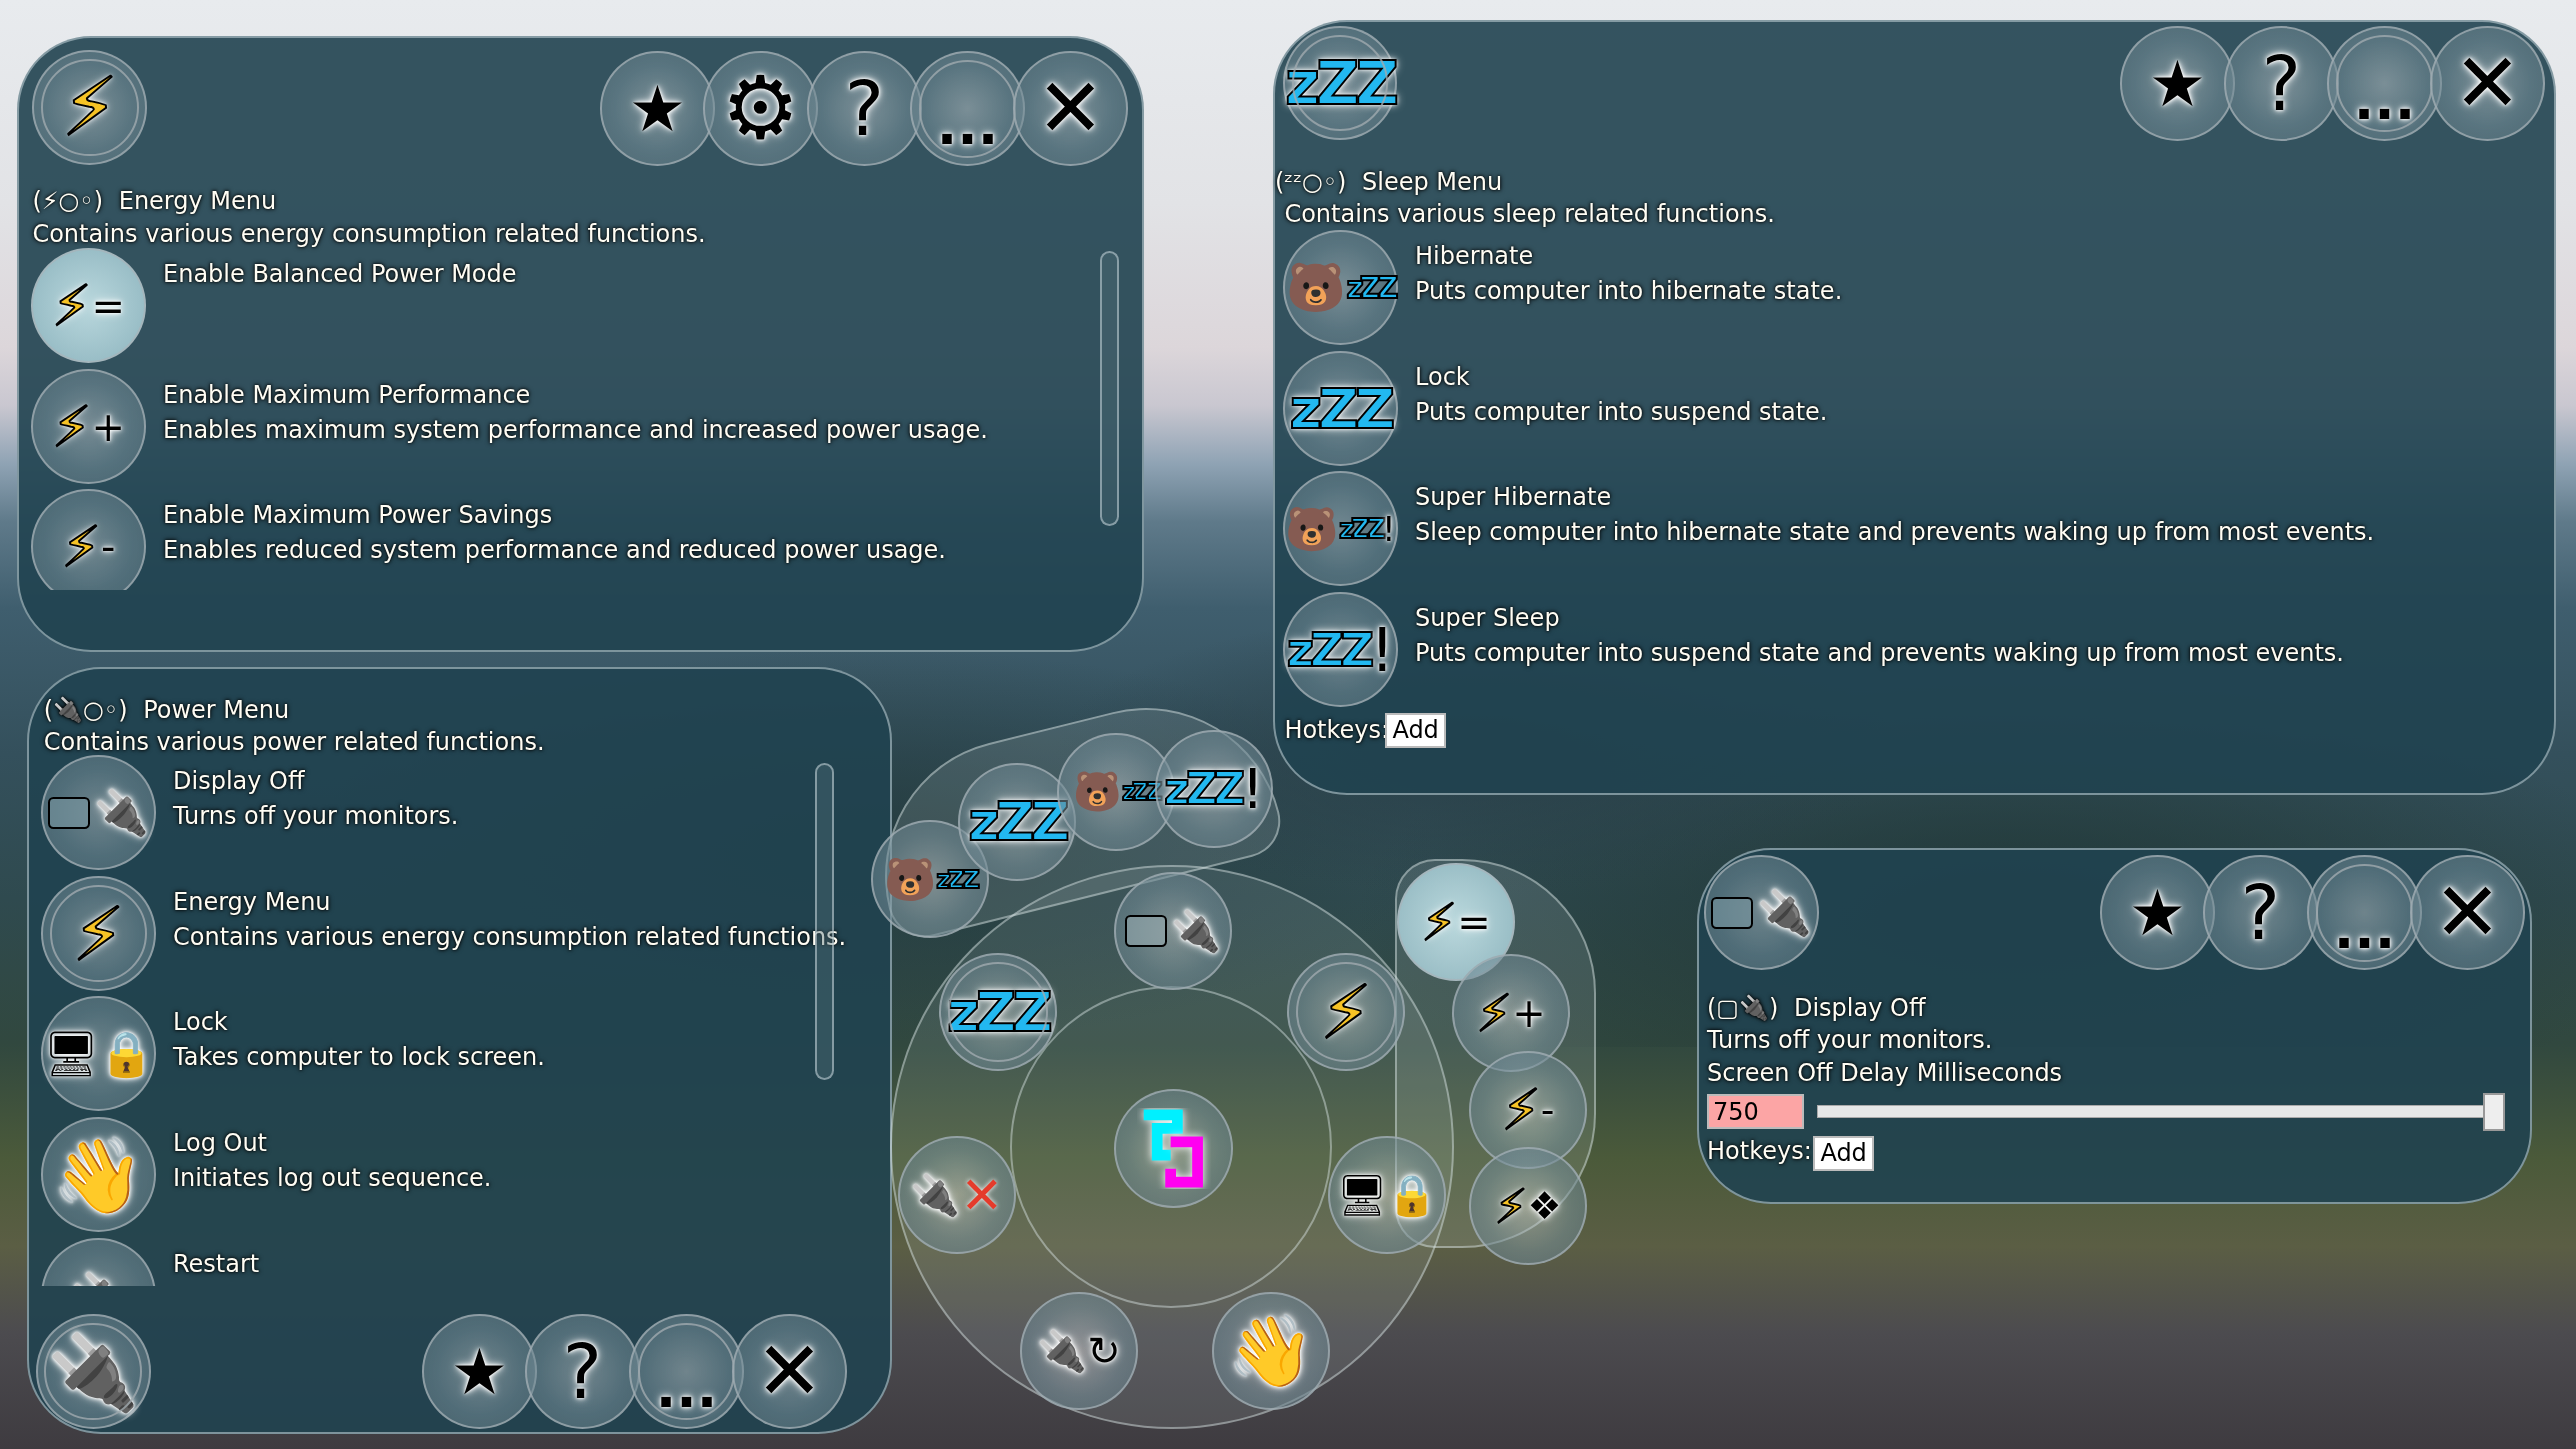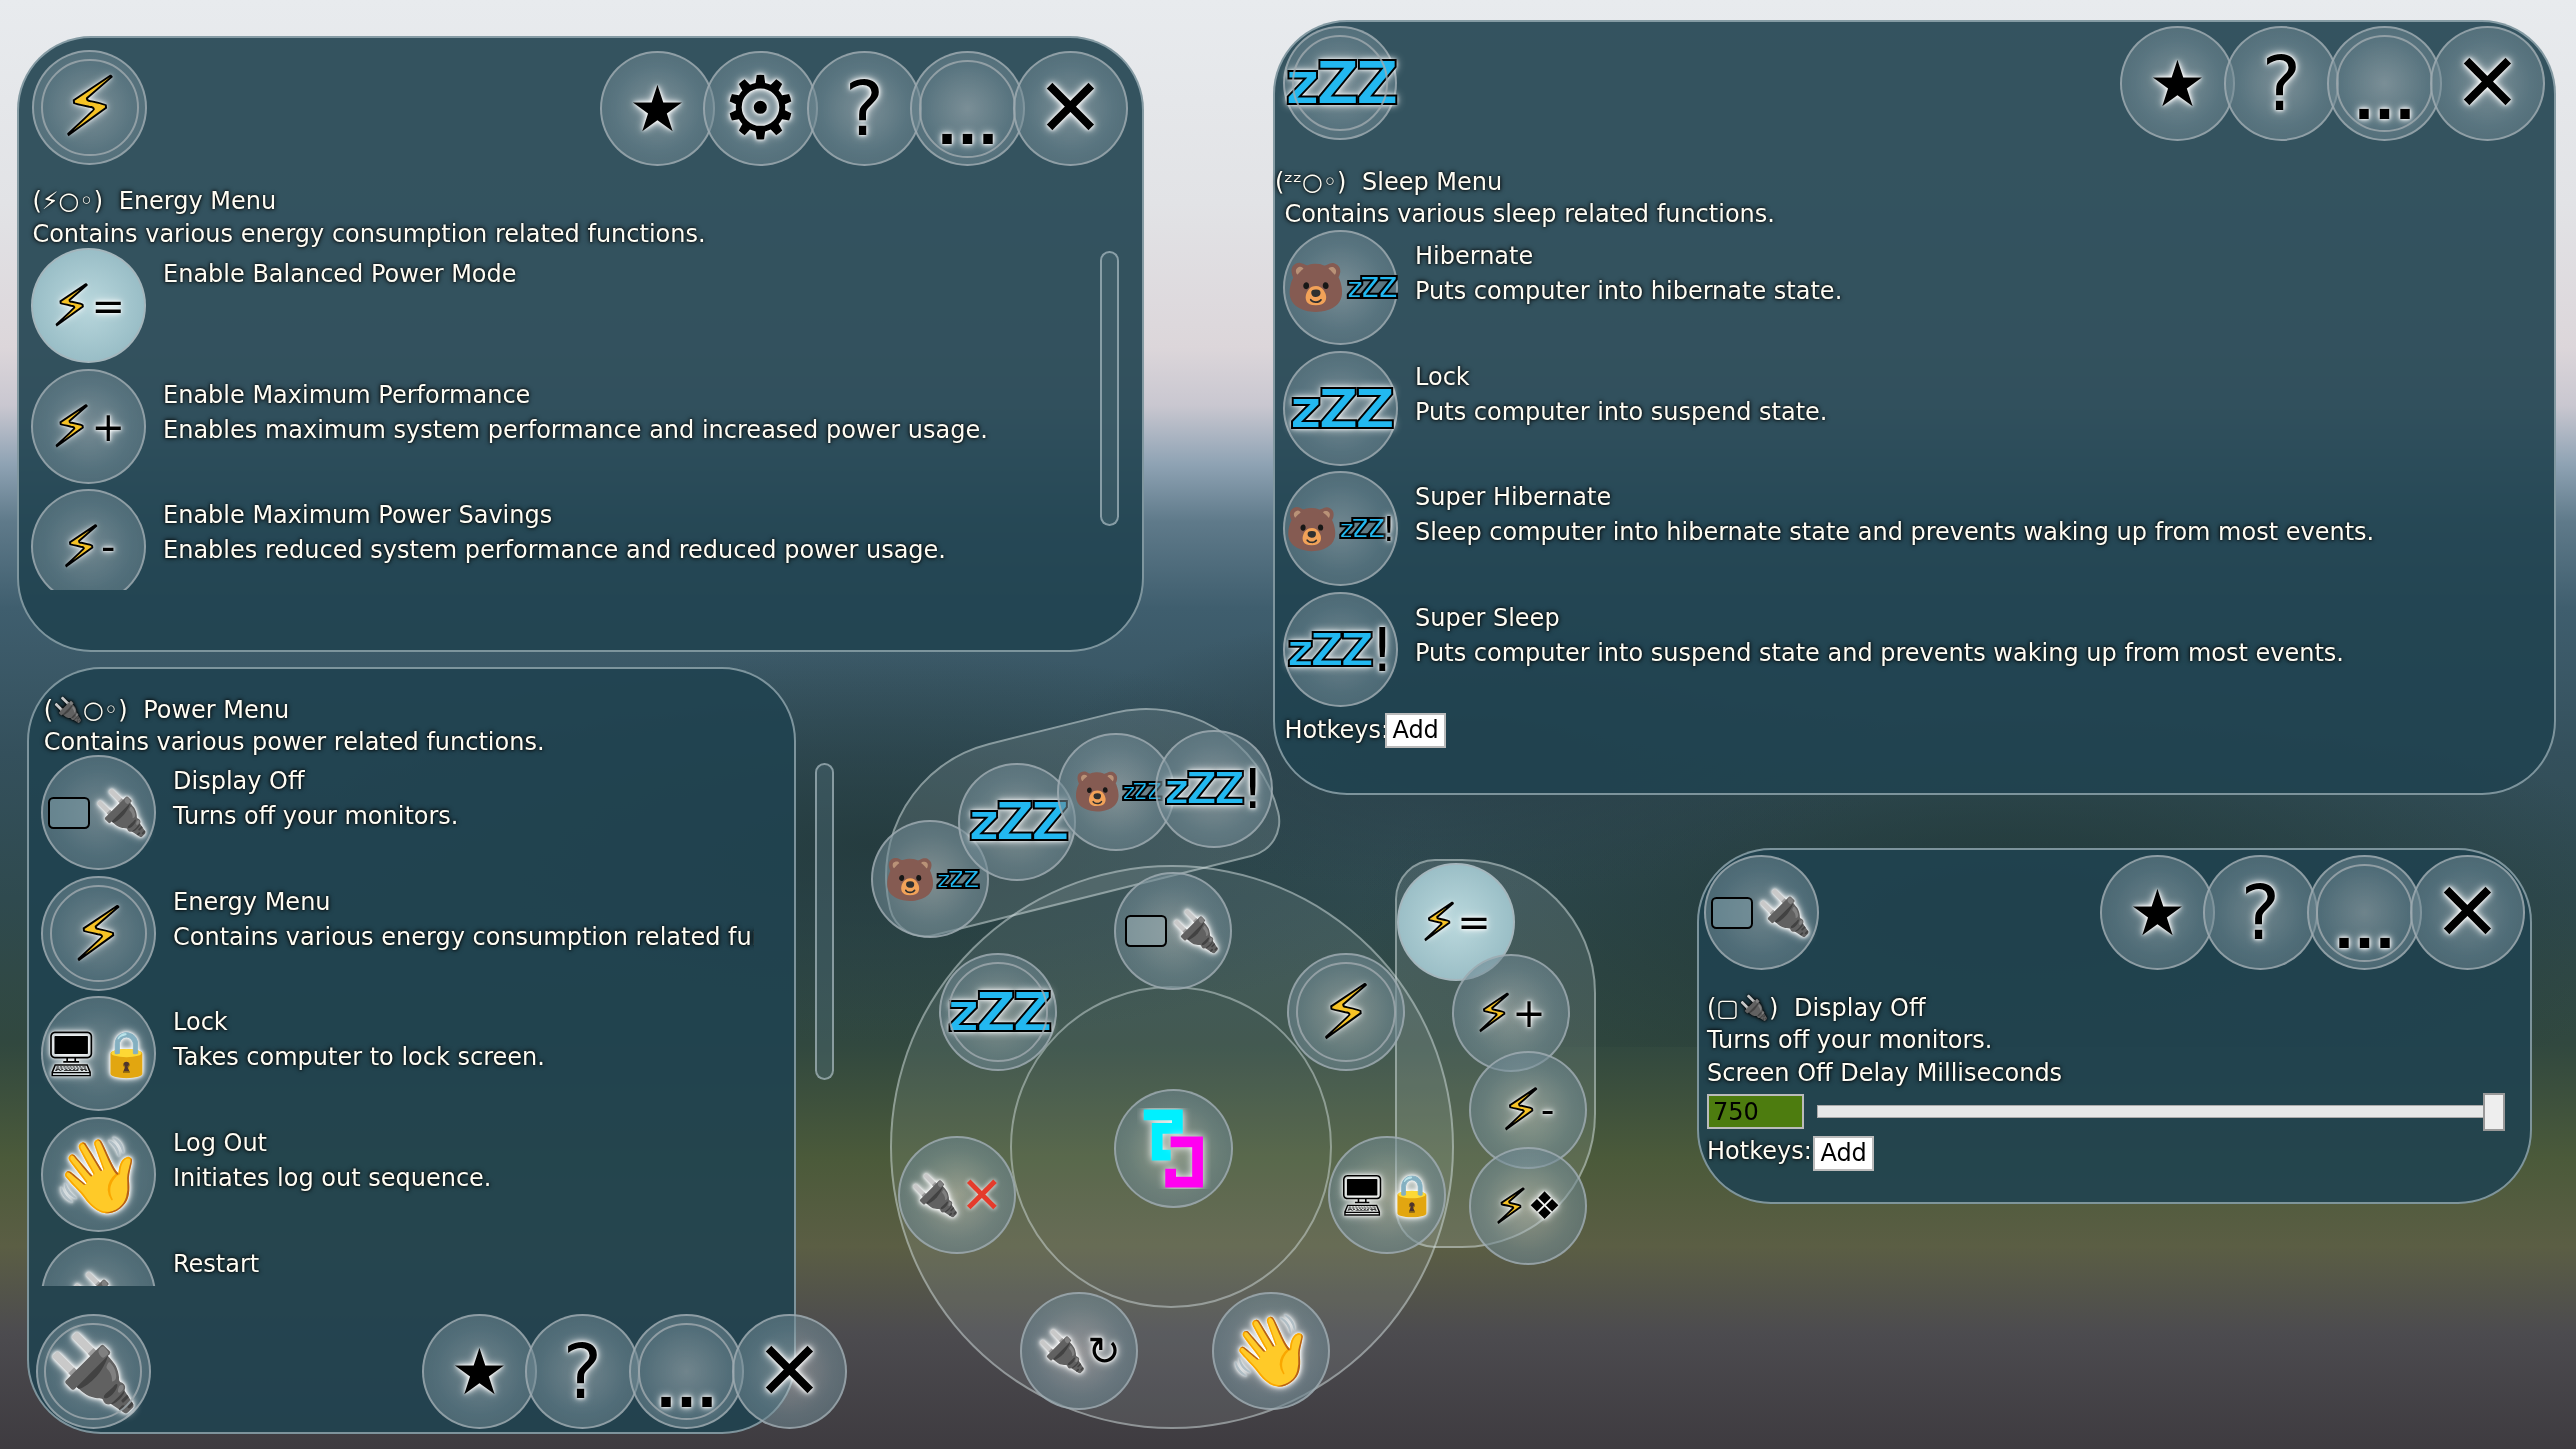--- a/index.html
+++ b/index.html
@@ -66,21 +66,21 @@
     box-sizing:border-box;
   }
   .arc {
     position:absolute; border-radius:134px;
     border:2px solid rgba(220,230,230,0.45);
     background:rgba(200,215,215,0.15);
     box-sizing:border-box;
   }
   .slider-track { position:absolute; height:13.4px; background:#e6e8e8; border:1.3px solid #aaa; box-sizing:border-box; }
   .slider-thumb { position:absolute; width:21.5px; height:38px; background:#eee; border:2px solid #999; box-sizing:border-box; }
-  .num-input { position:absolute; background:#4d7c0f; color:#000; font-size:24px; border:2px solid #bbb; box-sizing:border-box; padding-left:4px; line-height:32px; }
+  .num-input { position:absolute; background:#fca5a5; color:#000; font-size:24px; border:2px solid #bbb; box-sizing:border-box; padding-left:4px; line-height:32px; }
 </style>
 </head>
 <body>
 
 <div class="mountain"></div>
 
 <div class="panel" style="left:17px; top:36px; width:1127px; height:616px;">
   <div class="bubble ring" style="left:13.4px; top:12px; width:115px; height:115px;">
     <span class="glyph bolt" style="font-size:81px;">⚡</span>
   </div>
@@ -204,21 +204,21 @@
       <div class="texts txt">
           <div class="item-title">Super Sleep</div>
           <div class="item-desc">Puts computer into suspend state and prevents waking up from most events.</div>
         </div>
     </div>
   </div>
   <div class="hotkeys-label txt" style="left:9.4px; top:694px;">Hotkeys:</div>
   <div class="add-btn" style="left:110px; top:691px;">Add</div>
 </div>
 
-<div class="panel" style="left:27px; top:667px; width:769px; height:767px;">
+<div class="panel" style="left:27px; top:667px; width:865px; height:767px;">
   <div class="title txt" style="left:14.8px; top:27px;">
     <span>(🔌○◦)</span>
     <span style="margin-left:8px;">Power Menu</span>
   </div>
   <div class="desc txt" style="left:14.8px; top:59px;">Contains various power related functions.</div>
 
   <div style="position:absolute; left:0; top:86px; right:40px; height:531px; overflow:hidden;">
     <div class="item" style="top:0;">
       <div class="bubble">
           <span style="display:inline-block;width:38px;height:28px;border:2.7px solid #000;border-radius:5.4px;background:rgba(120,150,160,0.6);"></span>

